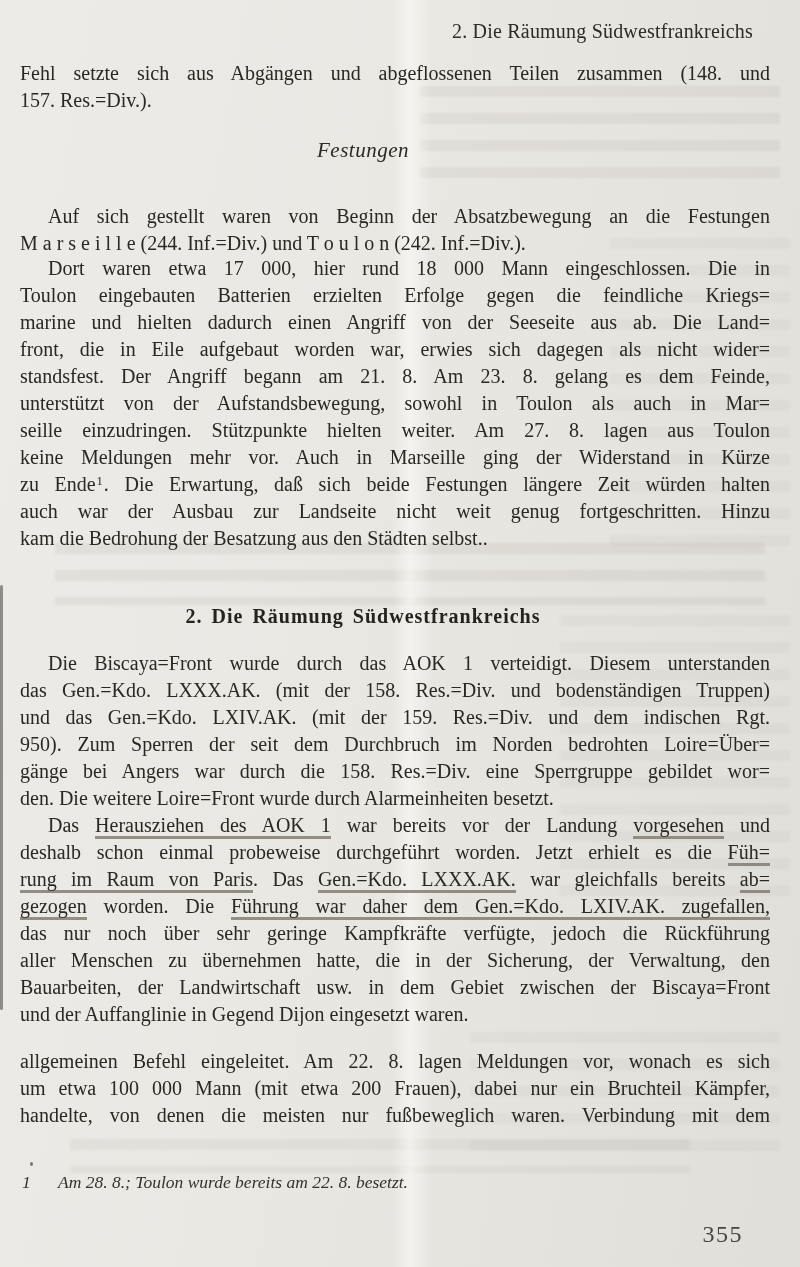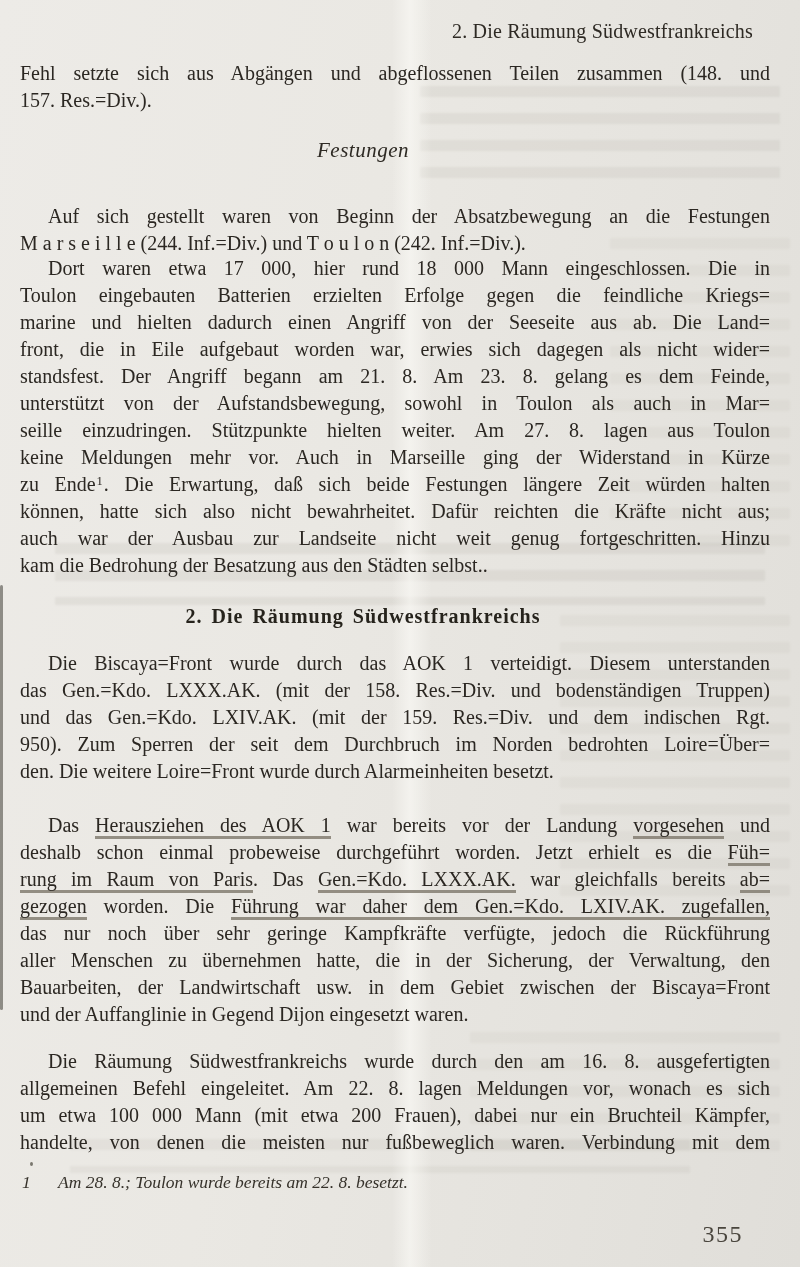--- a/index.html
+++ b/index.html
@@ -65,44 +65,43 @@
       <div class="para" style="top: 237px; margin-top: 18px;">
         <div class="line j indent">Dort waren etwa 17 000, hier rund 18 000 Mann eingeschlossen. Die in</div>
         <div class="line j">Toulon eingebauten Batterien erzielten Erfolge gegen die feindliche Kriegs=</div>
         <div class="line j">marine und hielten dadurch einen Angriff von der Seeseite aus ab. Die Land=</div>
         <div class="line j">front, die in Eile aufgebaut worden war, erwies sich dagegen als nicht wider=</div>
         <div class="line j">standsfest. Der Angriff begann am 21. 8. Am 23. 8. gelang es dem Feinde,</div>
         <div class="line j">unterstützt von der Aufstandsbewegung, sowohl in Toulon als auch in Mar=</div>
         <div class="line j">seille einzudringen. Stützpunkte hielten weiter. Am 27. 8. lagen aus Toulon</div>
         <div class="line j">keine Meldungen mehr vor. Auch in Marseille ging der Widerstand in Kürze</div>
         <div class="line j">zu Ende<sup class="fnref">1</sup>. Die Erwartung, daß sich beide Festungen längere Zeit würden halten</div>
-        <div class="line j">können, hatte sich also nicht bewahrheitet. Dafür reichten die Kräfte nicht aus;</div>
         <div class="line j">auch war der Ausbau zur Landseite nicht weit genug fortgeschritten. Hinzu</div>
         <div class="line">kam die Bedrohung der Besatzung aus den Städten selbst..</div>
       </div>
       <div class="heading bold" style="top: 605px;">2. Die Räumung Südwestfrankreichs</div>
       <div class="para" style="top: 650px;">
         <div class="line j indent">Die Biscaya=Front wurde durch das AOK 1 verteidigt. Diesem unterstanden</div>
         <div class="line j">das Gen.=Kdo. LXXX.AK. (mit der 158. Res.=Div. und bodenständigen Truppen)</div>
         <div class="line j">und das Gen.=Kdo. LXIV.AK. (mit der 159. Res.=Div. und dem indischen Rgt.</div>
         <div class="line j">950). Zum Sperren der seit dem Durchbruch im Norden bedrohten Loire=Über=</div>
+        <div class="line j">gänge bei Angers war durch die 158. Res.=Div. eine Sperrgruppe gebildet wor=</div>
         <div class="line">den. Die weitere Loire=Front wurde durch Alarmeinheiten besetzt.</div>
       </div>
       <div class="para" style="top: 812px;">
         <div class="line j indent">Das <span class="u">Herausziehen des AOK 1</span> war bereits vor der Landung <span class="u">vorgesehen</span> und</div>
         <div class="line j">deshalb schon einmal probeweise durchgeführt worden. Jetzt erhielt es die <span class="u">Füh=</span></div>
         <div class="line j"><span class="u">rung im Raum von Paris</span>. Das <span class="u">Gen.=Kdo. LXXX.AK.</span> war gleichfalls bereits <span class="u">ab=</span></div>
         <div class="line j"><span class="u">gezogen</span> worden. Die <span class="u">Führung war daher dem Gen.=Kdo. LXIV.AK. zugefallen,</span></div>
         <div class="line j">das nur noch über sehr geringe Kampfkräfte verfügte, jedoch die Rückführung</div>
         <div class="line j">aller Menschen zu übernehmen hatte, die in der Sicherung, der Verwaltung, den</div>
         <div class="line j">Bauarbeiten, der Landwirtschaft usw. in dem Gebiet zwischen der Biscaya=Front</div>
         <div class="line">und der Auffanglinie in Gegend Dijon eingesetzt waren.</div>
       </div>
       <div class="para" style="top: 1048px;">
-        <div class="line j indent">Die Räumung Südwestfrankreichs wurde durch den am 16. 8. ausgefertigten</div>
         <div class="line j">allgemeinen Befehl eingeleitet. Am 22. 8. lagen Meldungen vor, wonach es sich</div>
         <div class="line j">um etwa 100 000 Mann (mit etwa 200 Frauen), dabei nur ein Bruchteil Kämpfer,</div>
         <div class="line j">handelte, von denen die meisten nur fußbeweglich waren. Verbindung mit dem</div>
       </div>
     </div>
 
   <div class="footnote">
     <span class="marker">1</span><span>Am 28. 8.; Toulon wurde bereits am 22. 8. besetzt.</span>
   </div>
 

